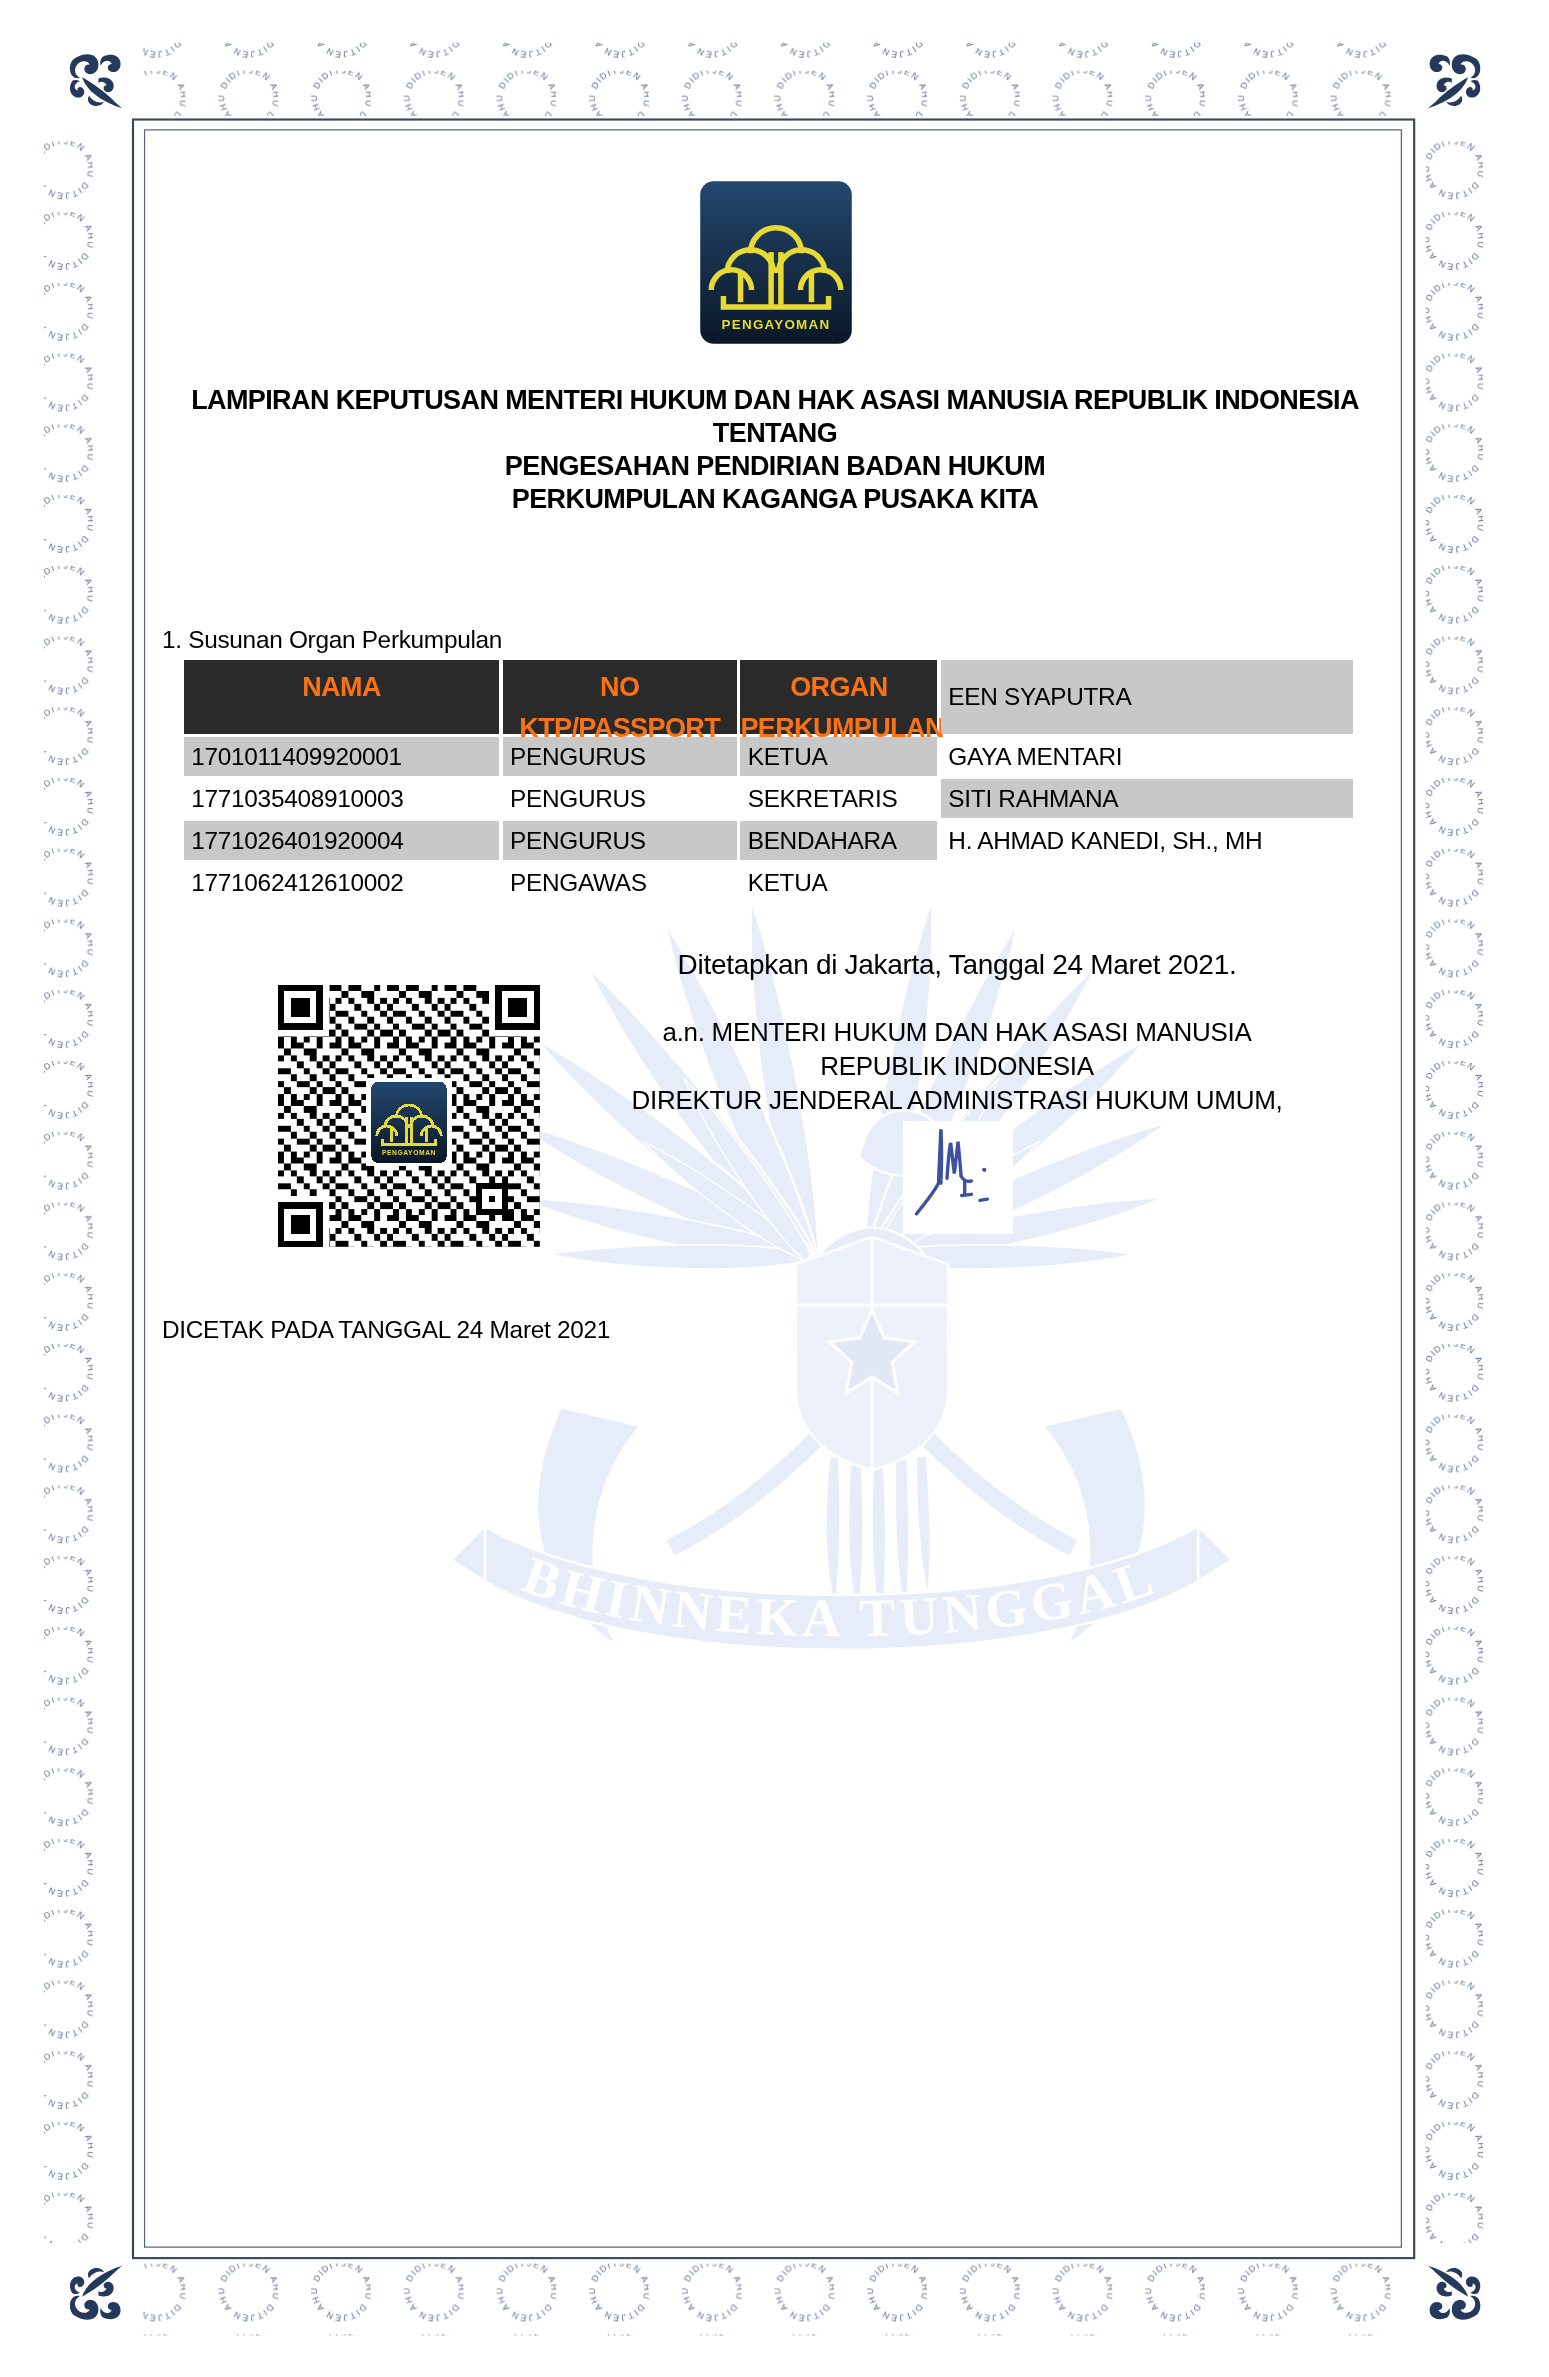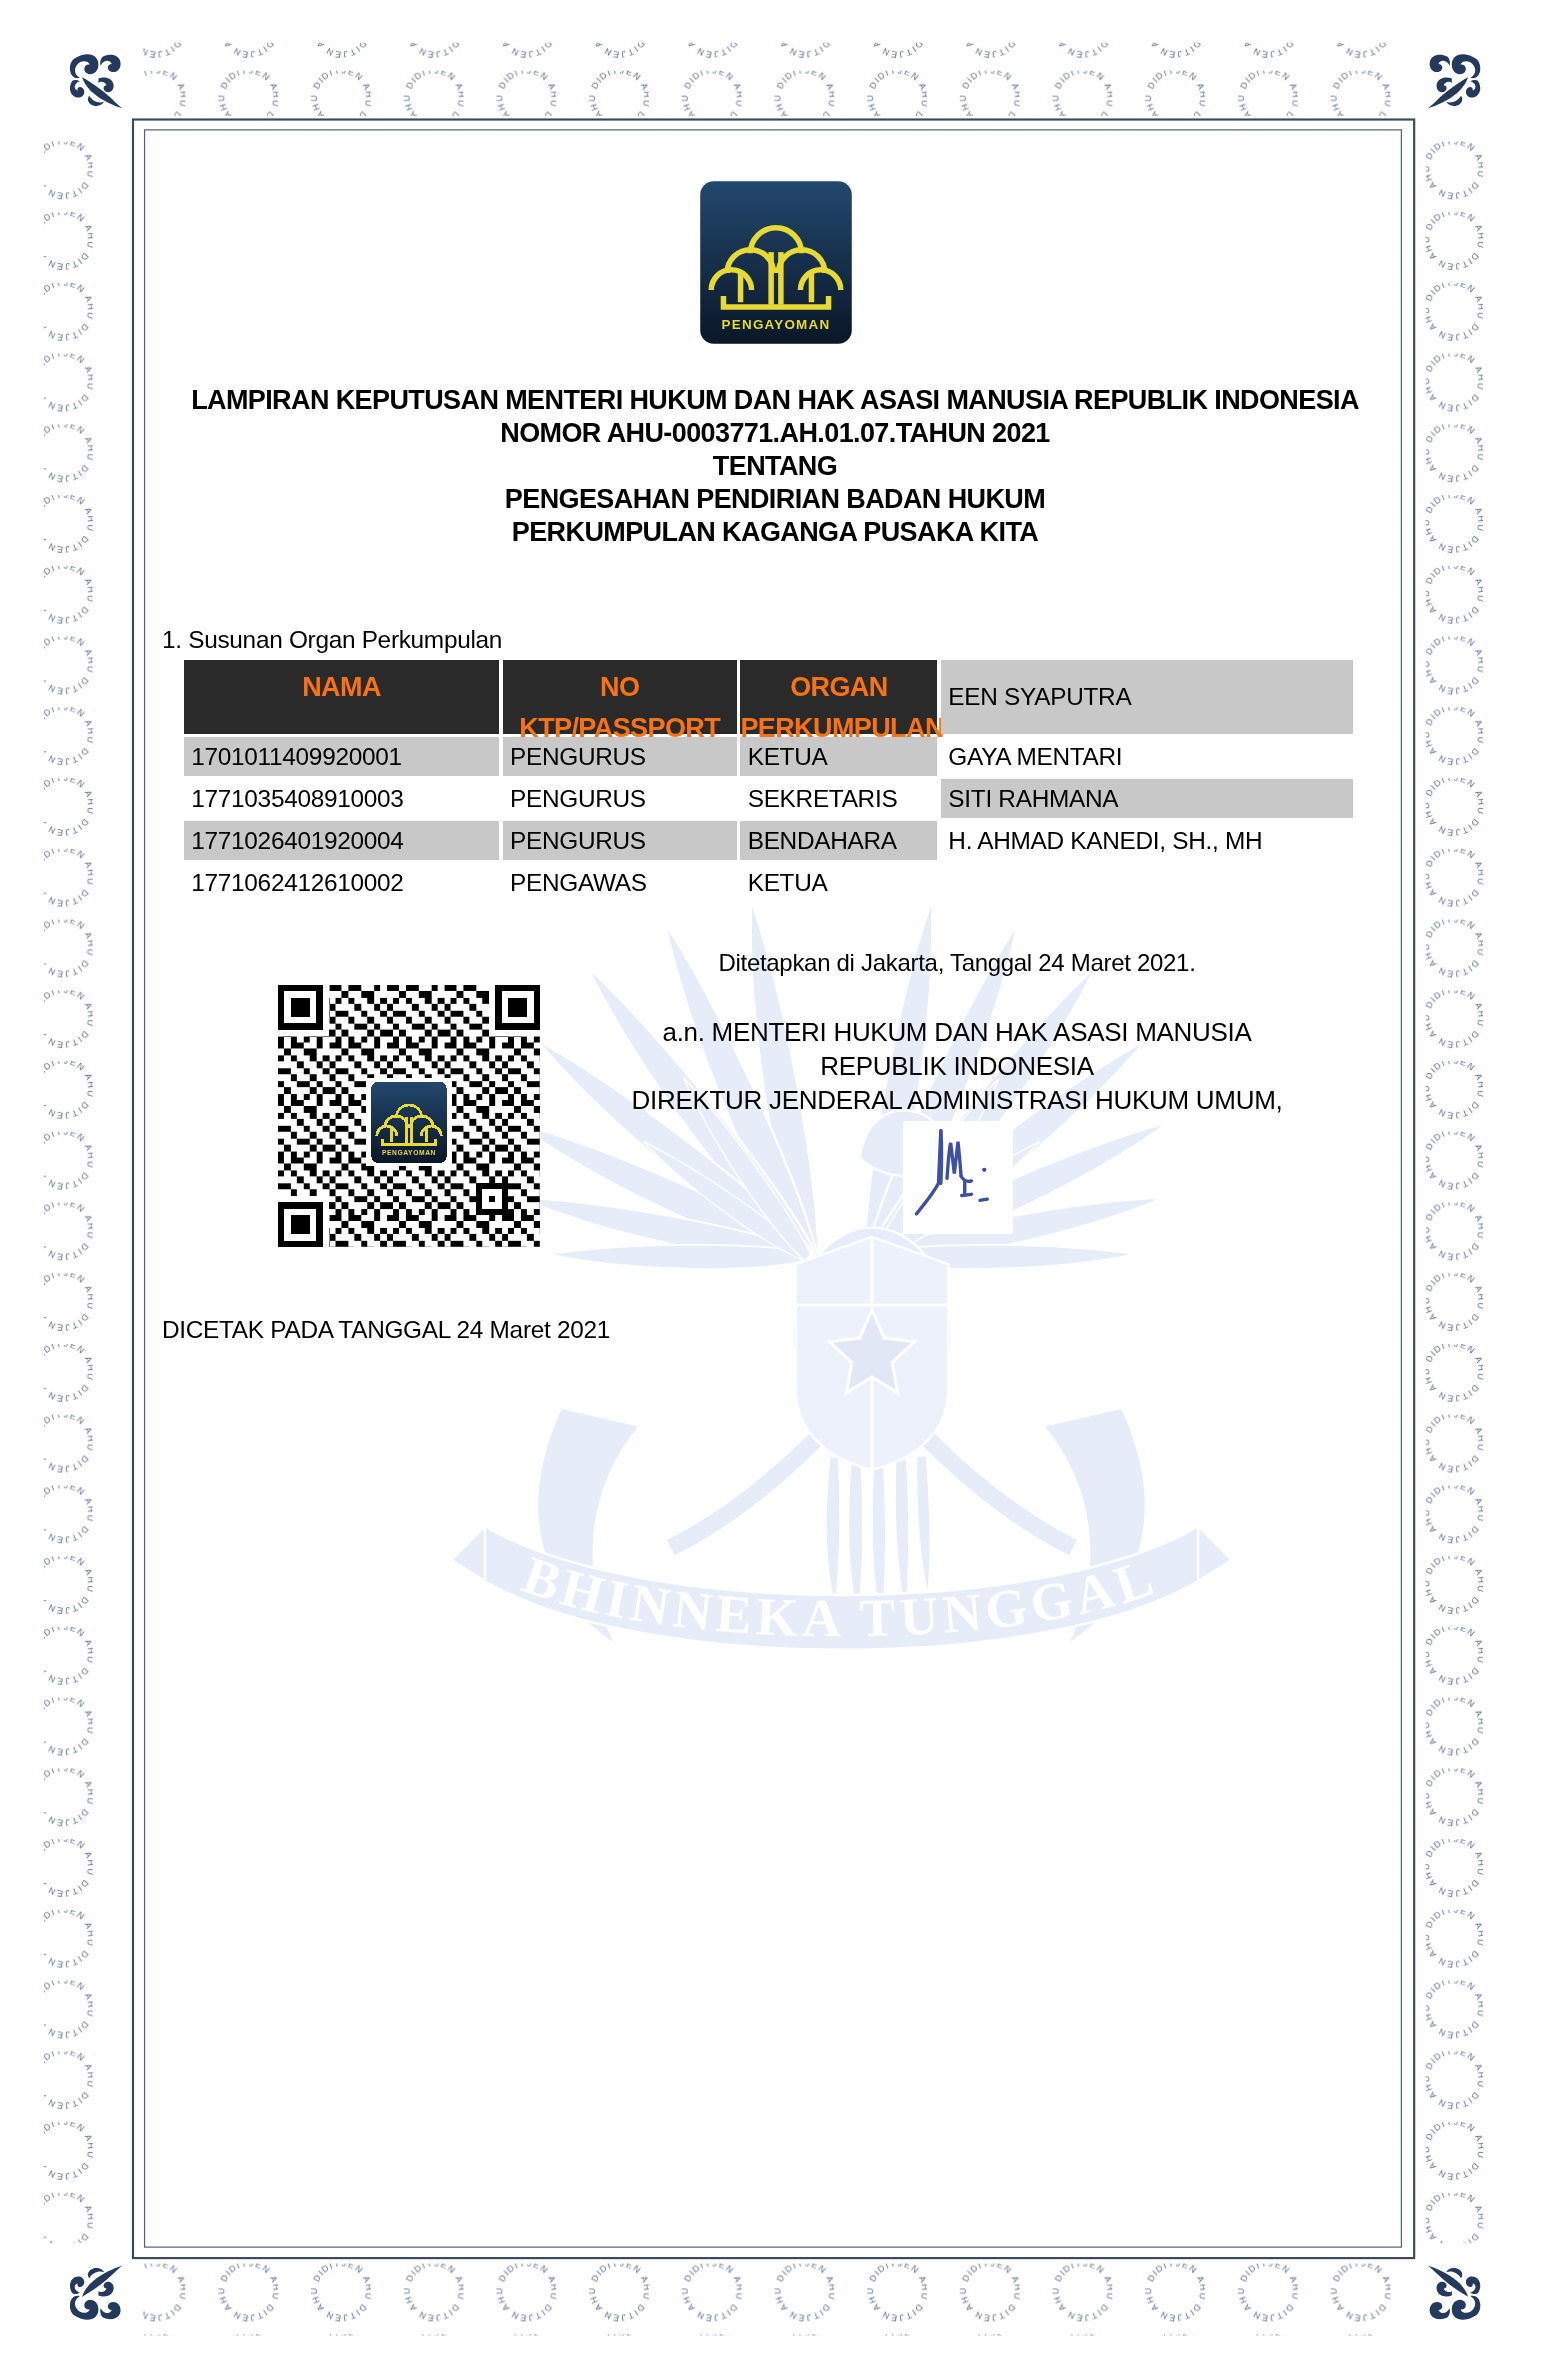--- a/index.html
+++ b/index.html
@@ -23,21 +23,21 @@
     grid-template-rows:74px 39px 39px 39px 39px;
     column-gap:3.7px;row-gap:3px;}
   .th{background:#2a2a2a;color:#f97316;font-weight:bold;font-size:27px;line-height:41px;
     text-align:center;padding-top:7.3px;box-sizing:border-box;letter-spacing:-0.6px;}
   .td{font-size:24.4px;letter-spacing:-0.3px;display:flex;align-items:center;
     padding-left:7.3px;box-sizing:border-box;white-space:nowrap;}
   .gray{background:#c8c8c8;}
   
   .qr{left:278px;top:985px;width:262px;height:262px;background:#fff;z-index:2;}
   
-  .place-date{left:512px;top:949px;width:890px;text-align:center;font-size:24px;
+  .place-date{left:512px;top:949px;width:890px;text-align:center;font-size:28px;
     letter-spacing:-0.3px;z-index:2;}
   .an-block{left:512px;top:1015px;width:890px;text-align:center;font-size:26px;
     line-height:34px;letter-spacing:-0.3px;z-index:2;}
   .signature{left:903px;top:1121px;width:110px;height:113px;background:#fff;z-index:2;}
   .signer{left:512px;top:1241px;width:890px;text-align:center;font-weight:bold;
     font-size:27px;line-height:34px;letter-spacing:-0.3px;z-index:2;}
   .dicetak{left:162px;top:1316px;font-size:24.4px;letter-spacing:-0.3px;z-index:2;}
 </style>
 </head>
 <body>
@@ -155,21 +155,20 @@
       <textPath href="#bp" startOffset="8">BHINNEKA TUNGGAL IKA</textPath>
     </text>
   </svg>
 
   <svg class="abs logo" viewBox="0 0 252 270">
     <use href="#klogo" width="252" height="270"></use>
   </svg>
 
   <div class="abs title-block">
     <div>LAMPIRAN KEPUTUSAN MENTERI HUKUM DAN HAK ASASI MANUSIA REPUBLIK INDONESIA</div>
-    <div>NOMOR AHU-0003771.AH.01.07.TAHUN 2021</div>
     <div>TENTANG</div>
     <div>PENGESAHAN PENDIRIAN BADAN HUKUM</div>
     <div>PERKUMPULAN KAGANGA PUSAKA KITA</div>
   </div>
 
   <div class="abs section-label">1. Susunan Organ Perkumpulan</div>
 
   <div class="abs org-table">
     <div class="th">NAMA</div>
     <div class="th">NO KTP/PASSPORT</div>

